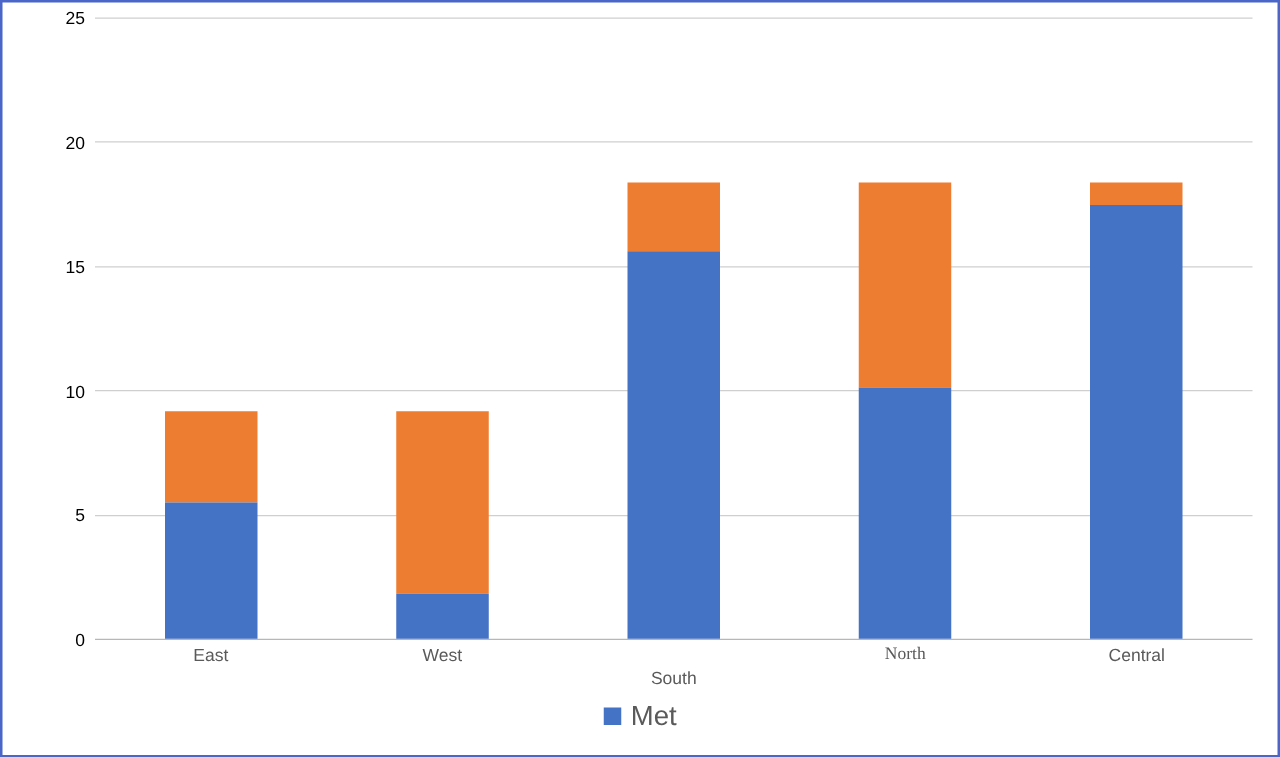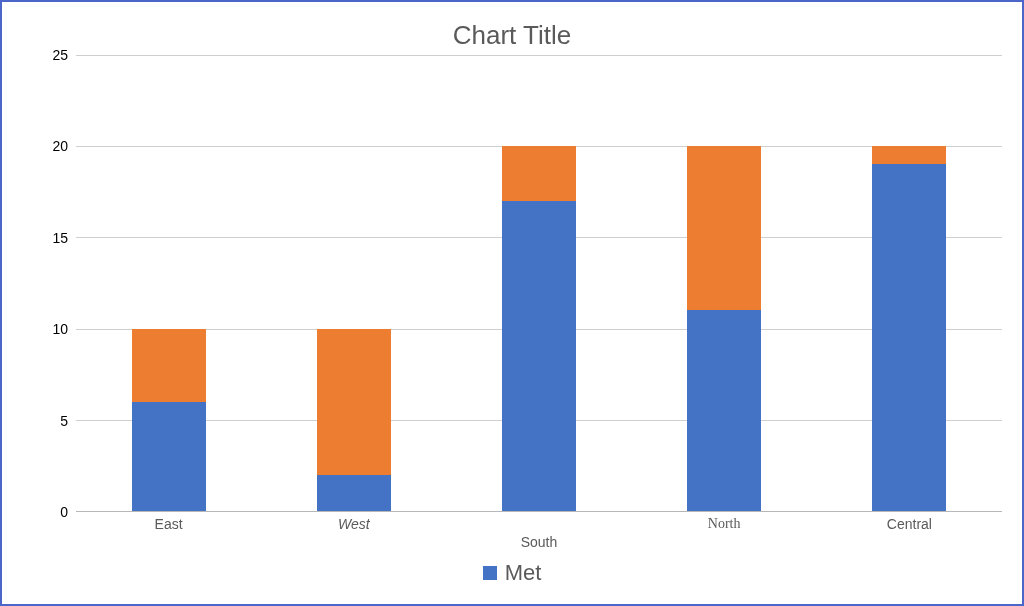--- a/index.html
+++ b/index.html
@@ -119,21 +119,20 @@
     height: 14px;
   }
   .swatch-met { background: #4472c4; }
   .swatch-notmet { background: #ed7d31; }
 </style>
 </head>
 <body>
 
 <div class="chart-frame">
 
-  <div class="chart-title">Chart Title</div>
 
   <div class="plot-row">
 
     <div class="y-axis">
       <div class="y-tick-label" style="top:0%;">25</div>
       <div class="y-tick-label" style="top:20%;text-align:center;">20</div>
       <div class="y-tick-label" style="top:40%;">15</div>
       <div class="y-tick-label" style="top:60%;">10</div>
       <div class="y-tick-label" style="top:80%;">5</div>
       <div class="y-tick-label" style="top:100%;">0</div>
@@ -183,21 +182,21 @@
           </div>
         </div>
 
       </div>
     </div>
   </div>
 
   <div class="x-axis-row">
     <div class="x-axis-wrap">
       <div class="x-tick-label" style="left:10%;">East</div>
-      <div class="x-tick-label" style="left:30%;font-style:italic;">West</div>
+      <div class="x-tick-label" style="left:30%;">West</div>
       <div class="x-tick-label" style="left:50%;margin-top:18px;">South</div>
       <div class="x-tick-label" style="left:70%;font-family:Liberation Serif, serif;">North</div>
       <div class="x-tick-label" style="left:90%;">Central</div>
     </div>
   </div>
 
   <div class="legend">
     <div class="legend-item">
       <span class="swatch swatch-met"></span>
       <span>Met</span>

